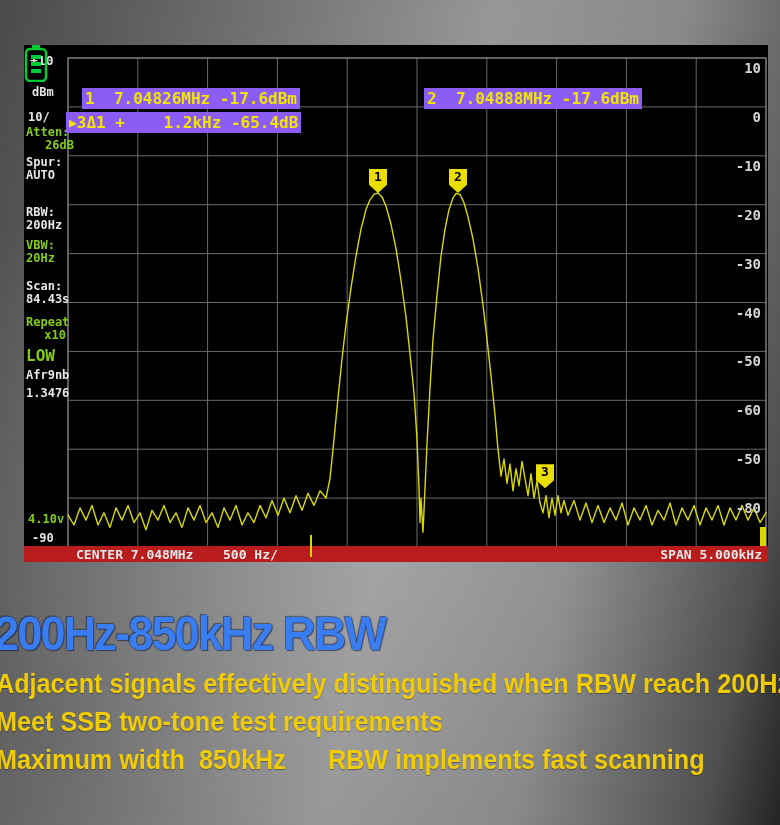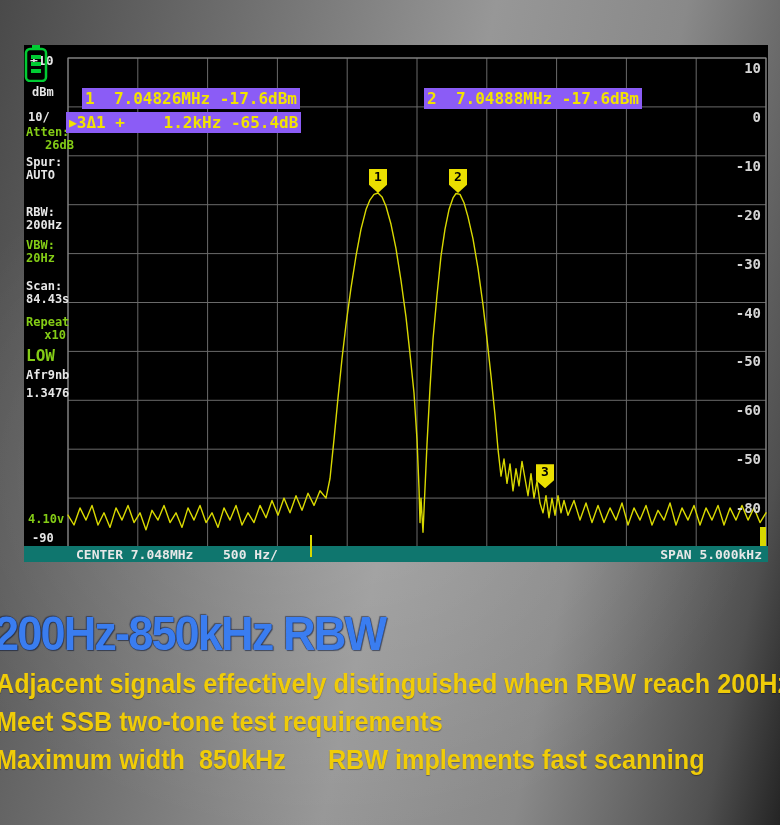--- a/index.html
+++ b/index.html
@@ -20,21 +20,21 @@
   #grid-lines line{stroke:#6a6a6a;stroke-width:1;}
   #grid-frame{fill:none;stroke:#8c8c8c;stroke-width:1;}
   #trace-line{fill:none;stroke-width:1.4;stroke-linejoin:round;stroke-linecap:round;}
   .sb{position:absolute;left:2px;width:58px;font:bold 12px "DejaVu Sans Mono",monospace;line-height:13px;color:#e6e6e6;}
   .sb.green{color:#84cc16;}
   .sb .ind{display:block;text-align:right;padding-right:10px;}
   .sb .ind2{display:block;padding-left:6px;}
   .readout{position:absolute;font:bold 16px "DejaVu Sans Mono",monospace;color:#f2e300;background:#8b5cf6;white-space:pre;padding:1px 3px;margin-top:30px;}
   .readout .arrow{font-size:13px;vertical-align:1px;}
   .ylab{position:absolute;right:7px;font:bold 14px "DejaVu Sans Mono",monospace;color:#d4d4d4;}
-  .statusbar{position:absolute;left:0;top:501px;width:744px;height:16px;background:#0f766e;font:bold 13px "DejaVu Sans Mono",monospace;color:#e8e8e8;}
+  .statusbar{position:absolute;left:0;top:501px;width:744px;height:16px;background:#b91c1c;font:bold 13px "DejaVu Sans Mono",monospace;color:#e8e8e8;}
   .st-center{position:absolute;left:52px;top:1px;}
   .st-div{position:absolute;left:199px;top:1px;}
   .st-span{position:absolute;right:6px;top:1px;}
   .flag{
     position:absolute;width:18px;height:24px;background:#eadf00;
     clip-path:polygon(0 0,100% 0,100% 66%,50% 100%,0 66%);
     color:#000;font:bold 13px "DejaVu Sans Mono",monospace;text-align:center;line-height:16px;
   }
   .sweep-tick{position:absolute;background:#d8d800;}
   .tick-a{left:286px;top:490px;width:2px;height:22px;}

